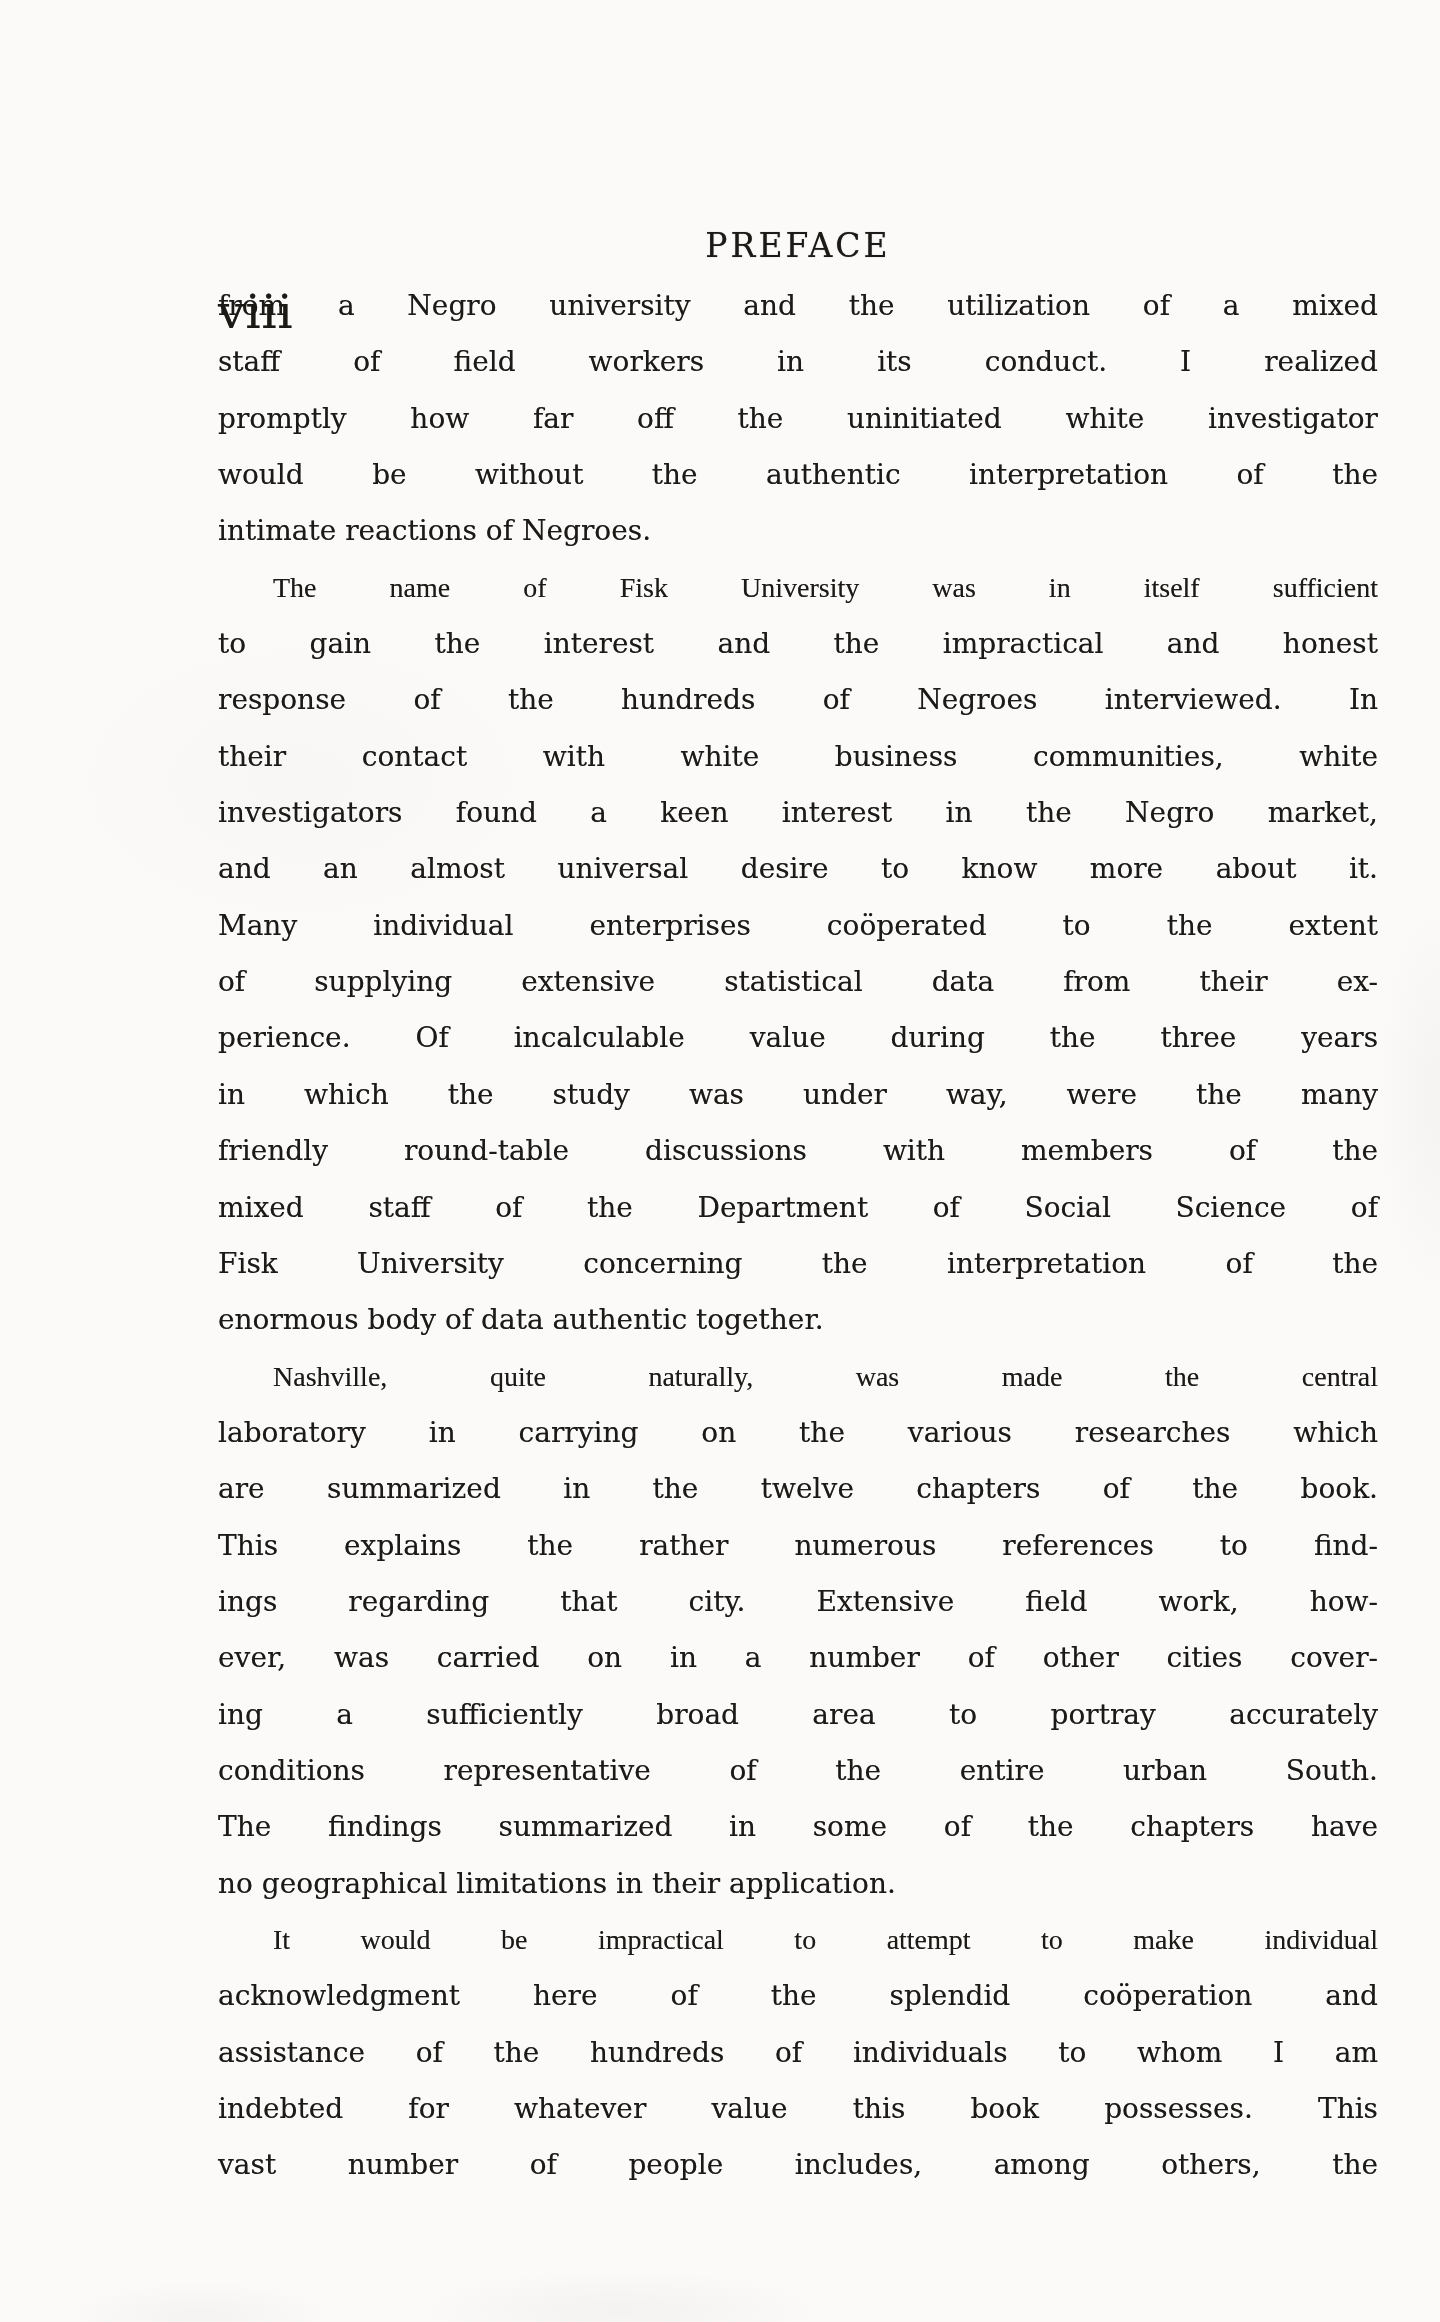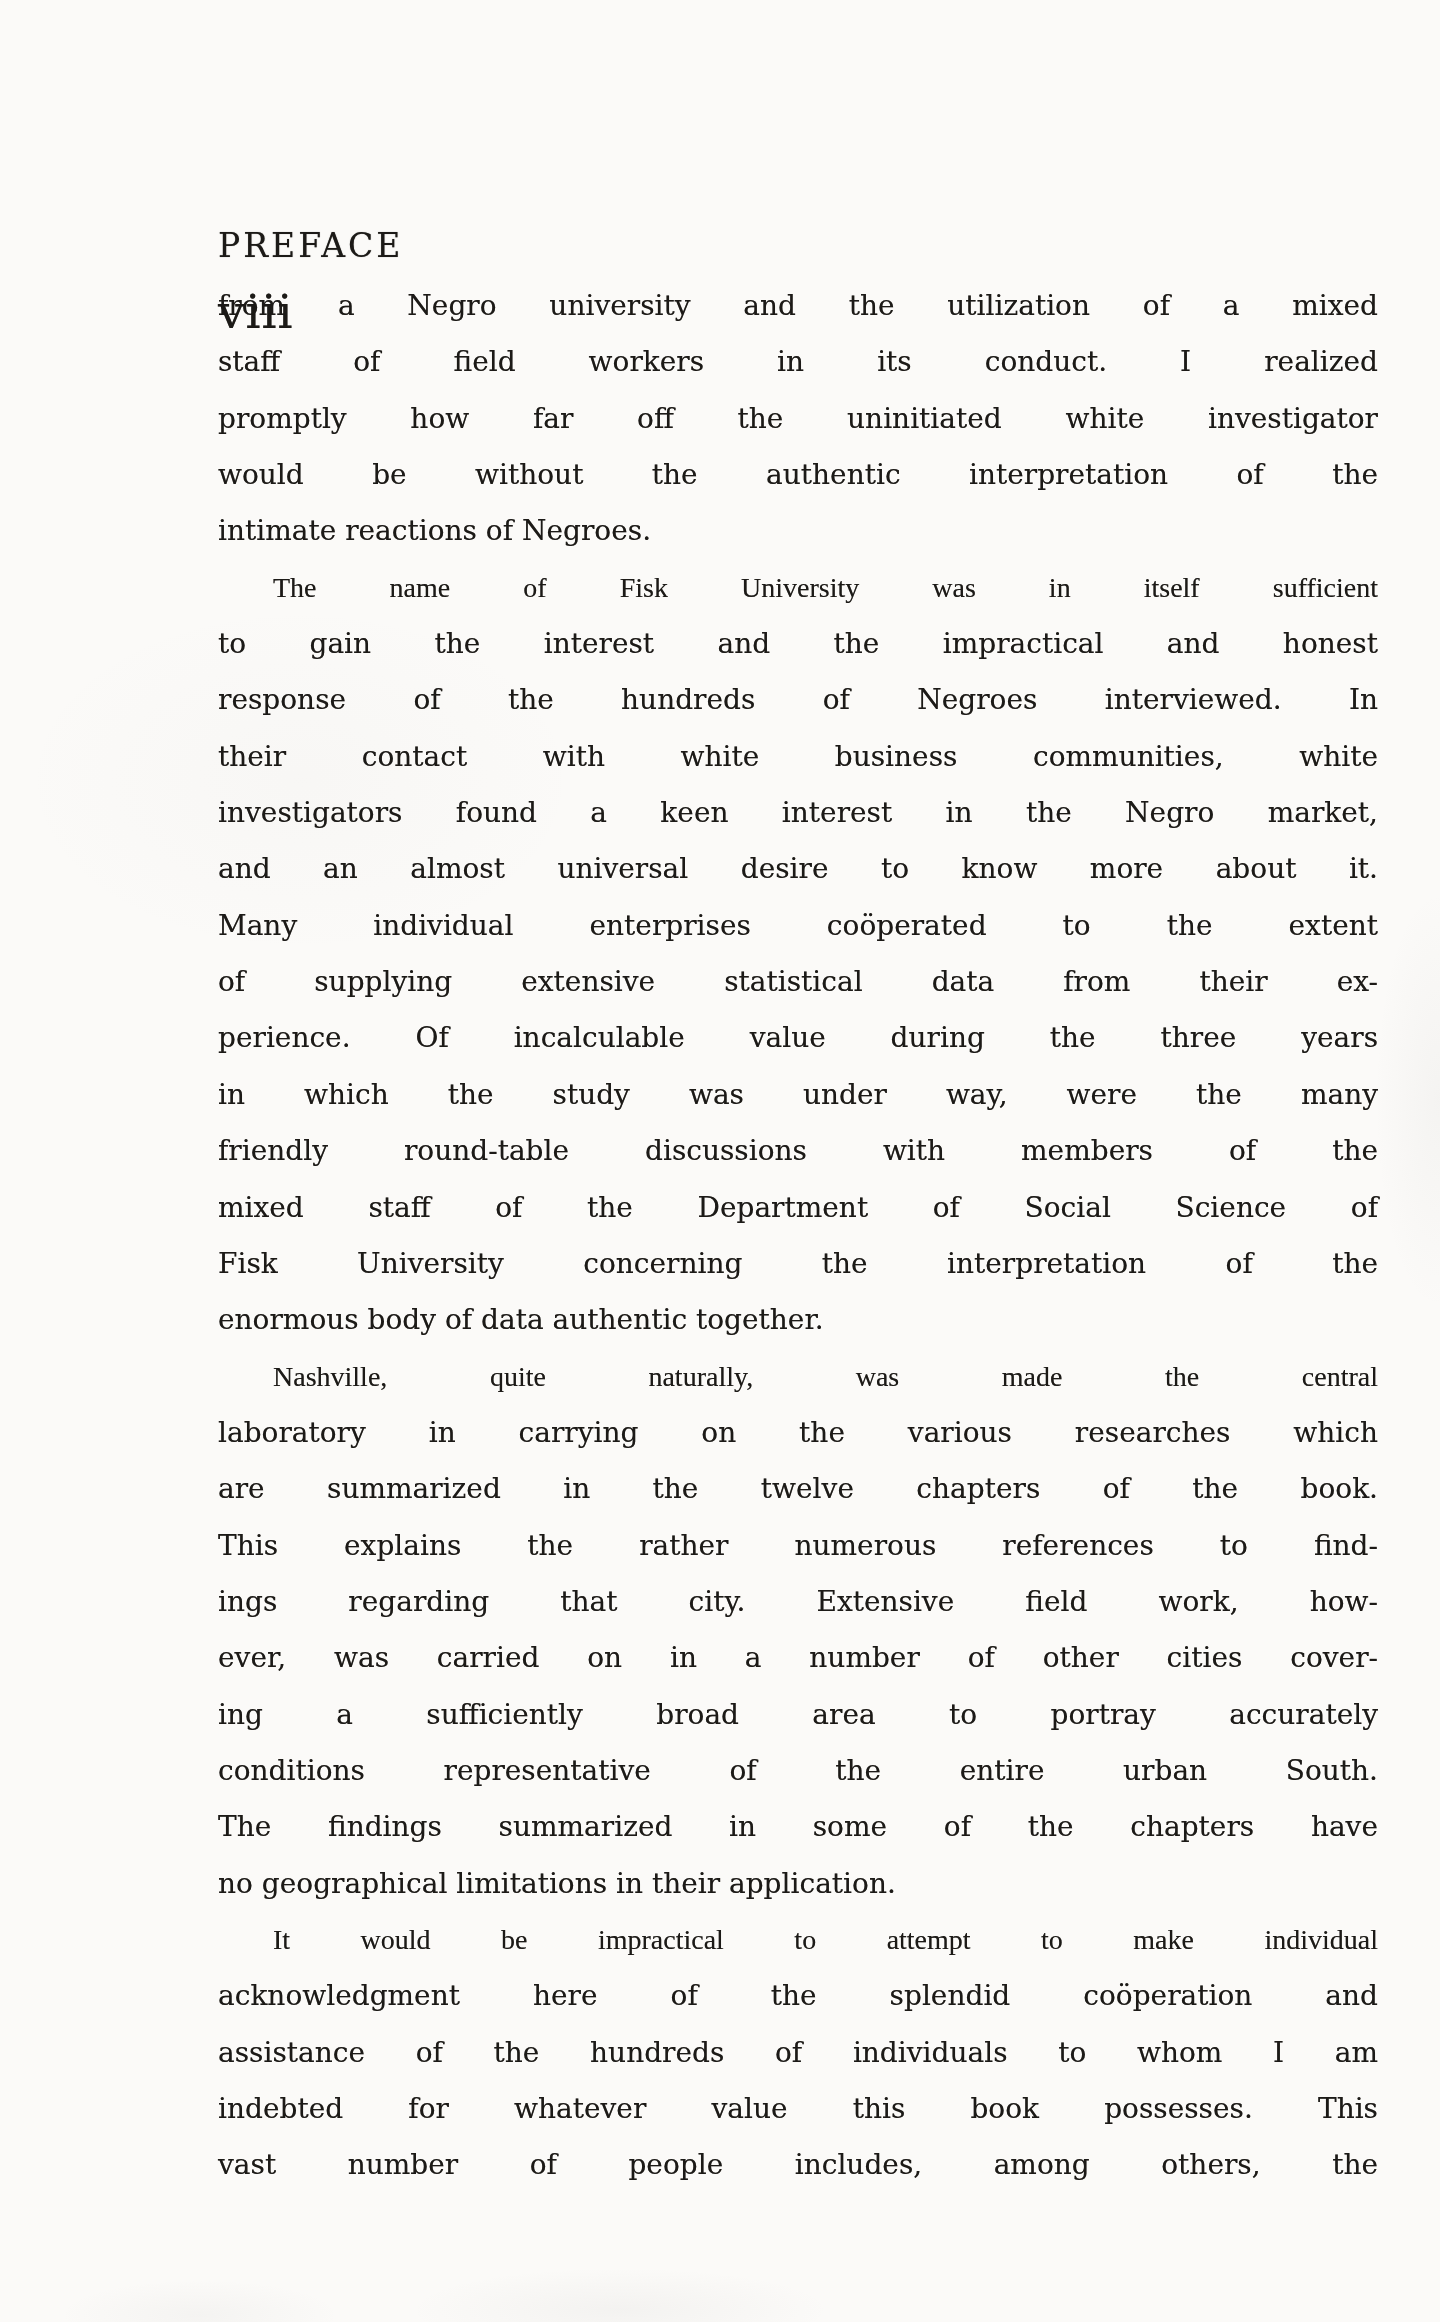--- a/index.html
+++ b/index.html
@@ -36,20 +36,21 @@
     font-size: 47px;
     letter-spacing: 1px;
     text-shadow: 0 0 0.6px rgba(20,18,15,0.55);
     margin-top: 44px;
   }
   .head-title {
     position: absolute;
     left: 0;
     right: 0;
     top: 0;
+    text-align: center;
     font-size: 33px;
     letter-spacing: 3px;
     text-shadow: 0 0 0.8px rgba(20,18,15,0.6);
   }
   .text-block {
     position: absolute;
     top: 278px;
     left: 218px;
     width: 1160px;
   }

